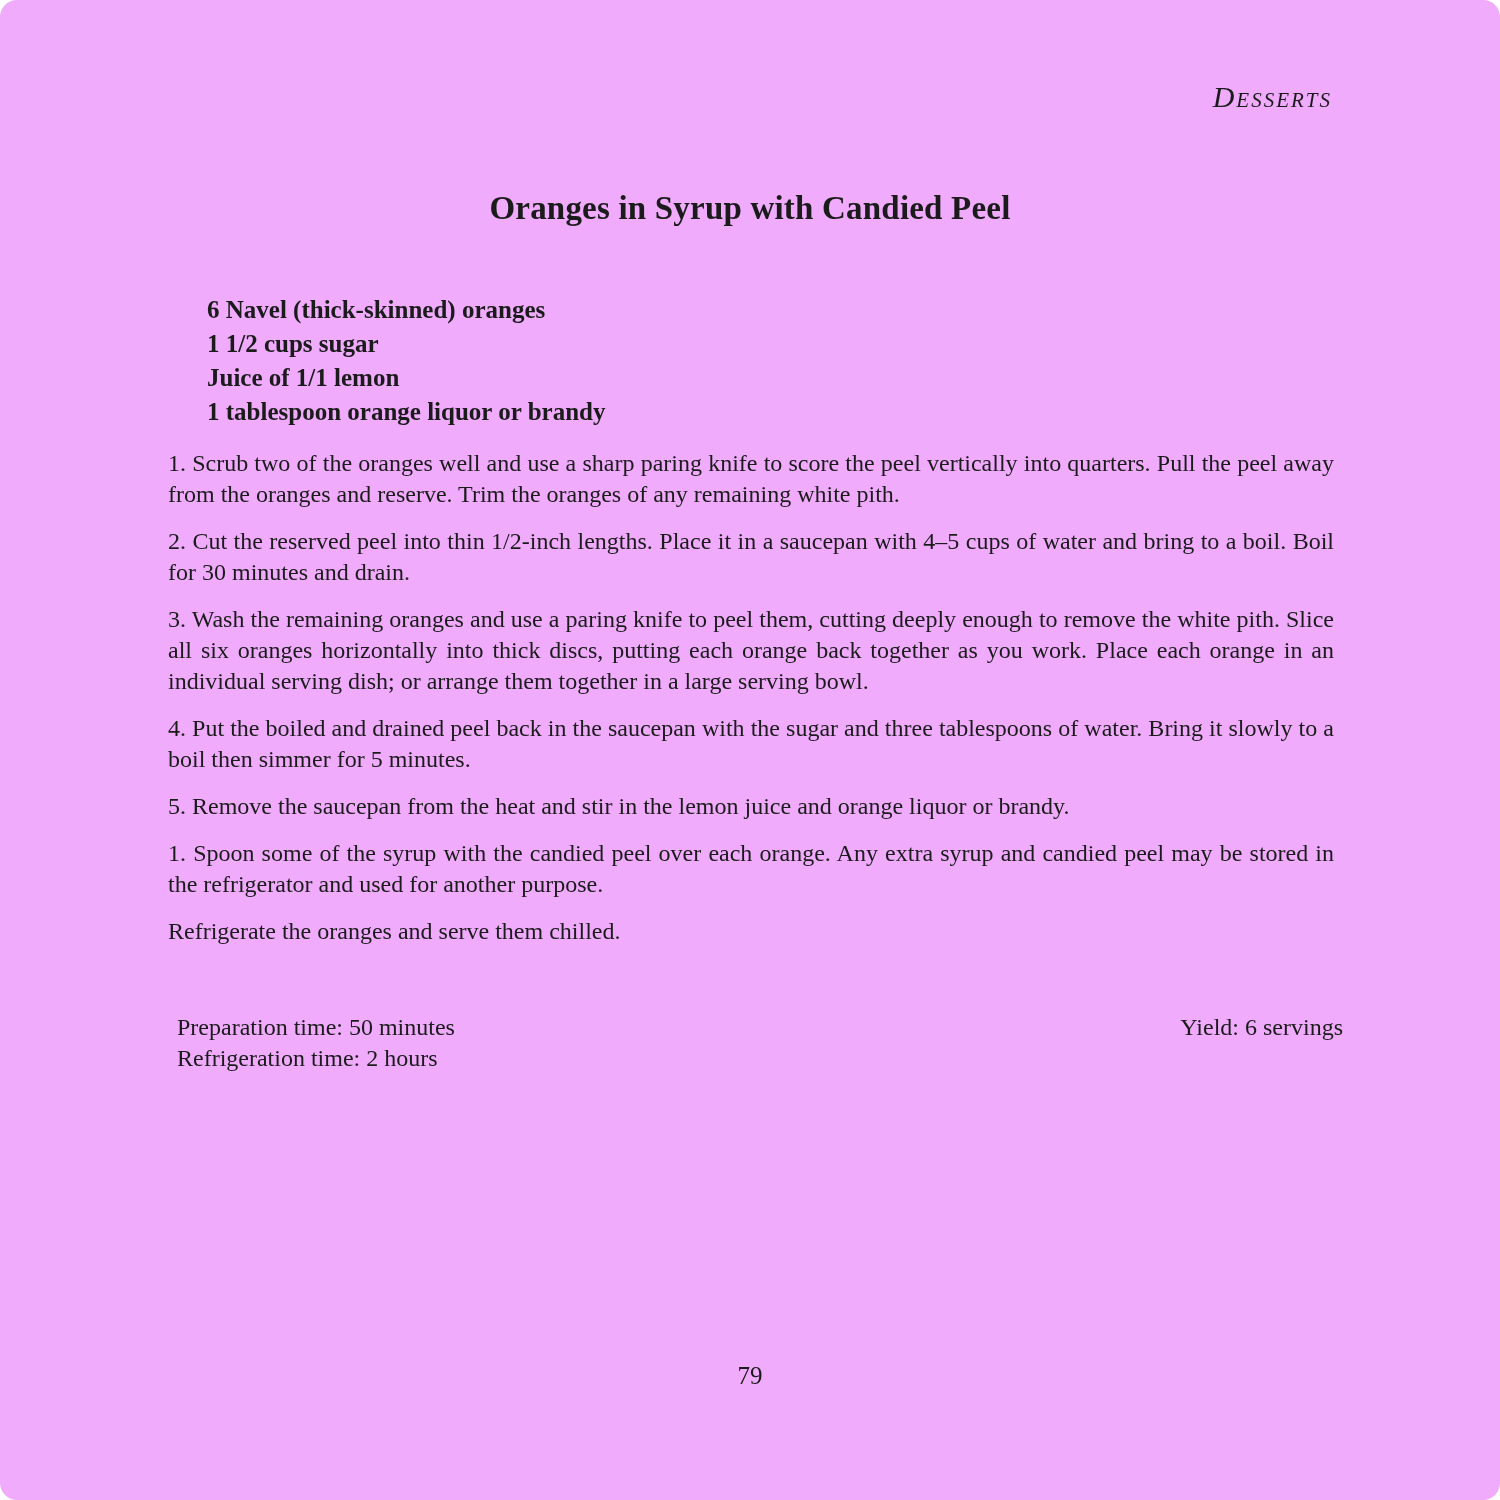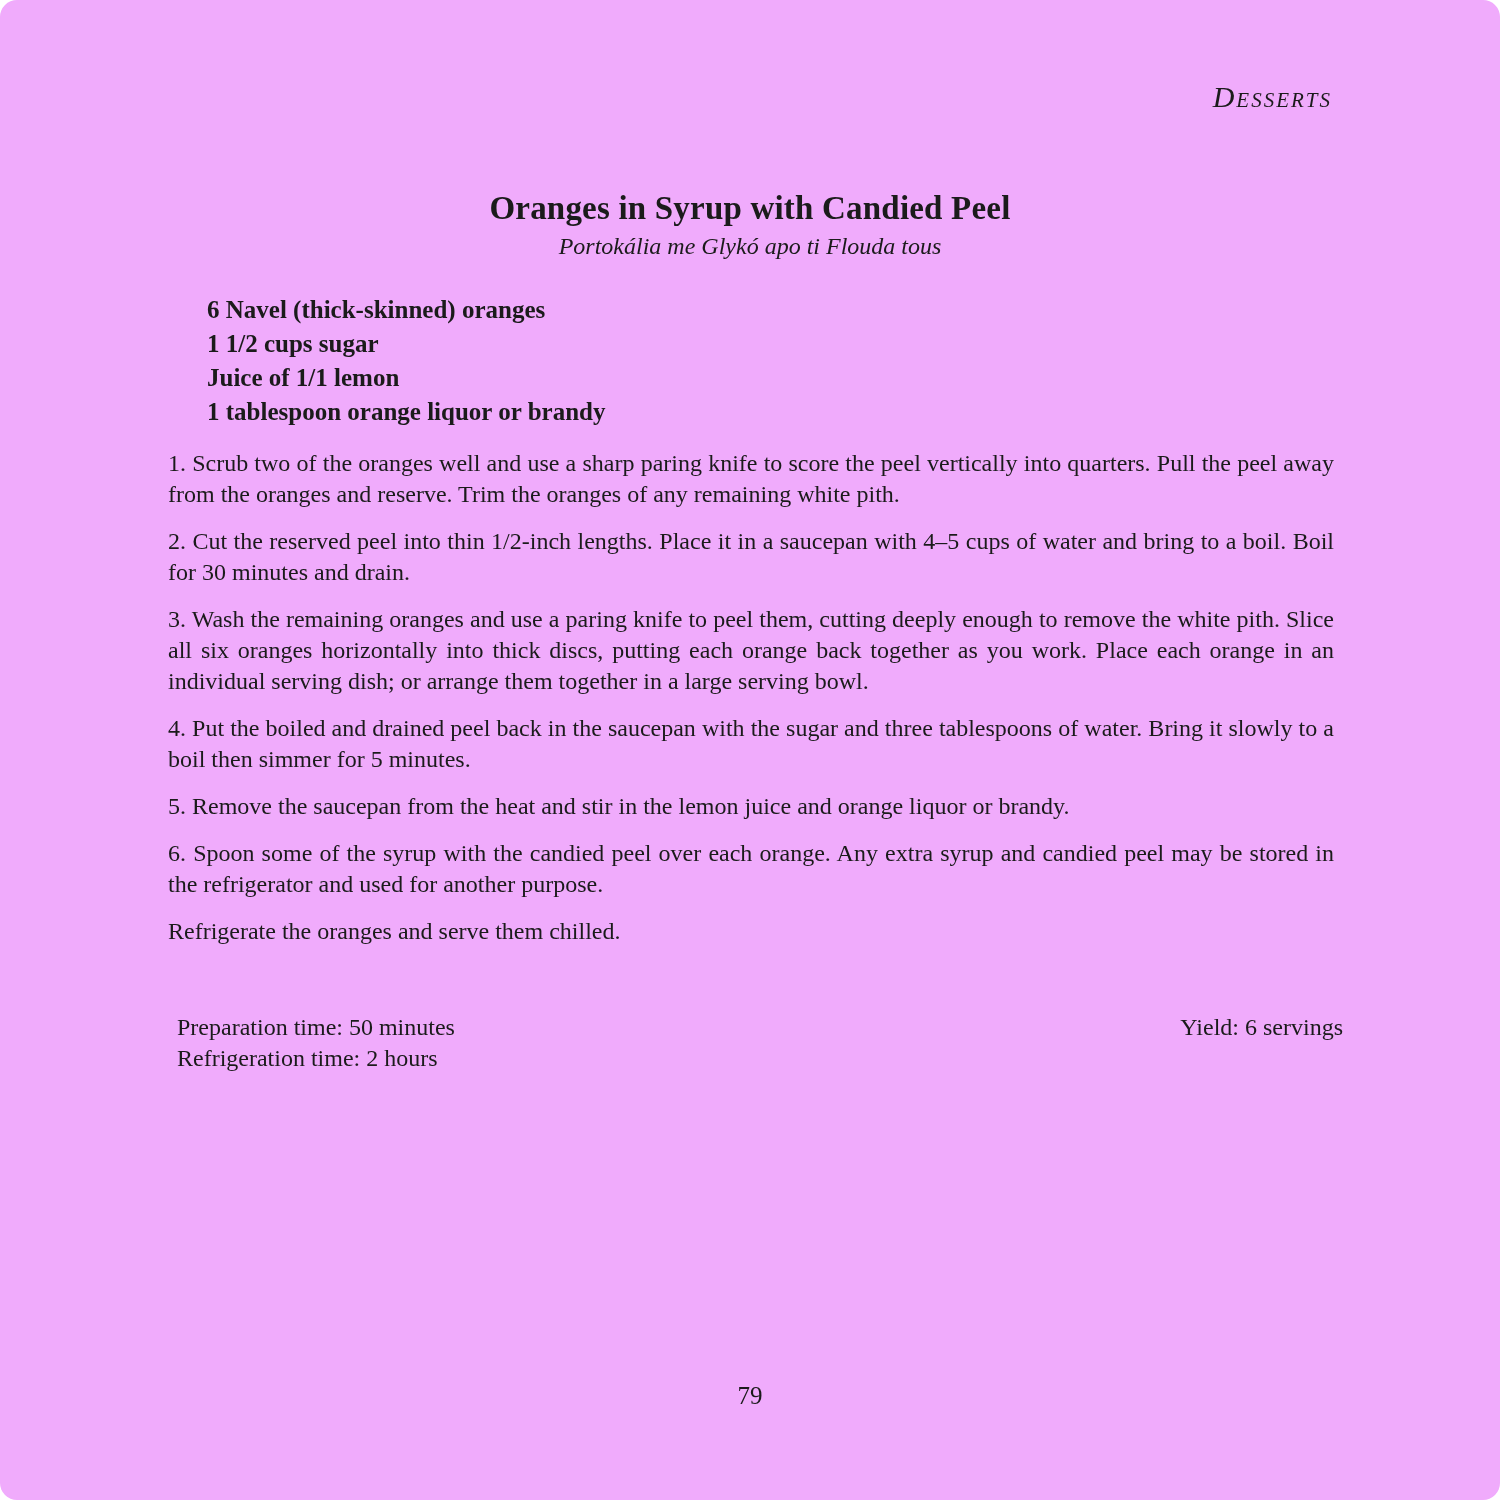--- a/index.html
+++ b/index.html
@@ -81,49 +81,47 @@
   }
   .meta-left { text-align: left; }
   .meta-right { text-align: center; }
   .page-number {
     position: absolute;
     top: 1362px;
     left: 0;
     width: 100%;
     text-align: center;
     font-size: 25px;
-    margin-top: 20px;
   }
 </style>
 </head>
 <body>
 
 <div class="page">
 
   <div class="section-header">Desserts</div>
 
   <div class="title-block">
     <h1 class="recipe-title">Oranges in Syrup with Candied Peel</h1>
-    <div class="recipe-subtitle">Portokália me Glykó apo ti Flouda tous</div>
   </div>
 
   <div class="ingredients">
     <div>6 Navel (thick-skinned) oranges</div>
     <div>1 1/2 cups sugar</div>
     <div>Juice of 1/1 lemon</div>
     <div>1 tablespoon orange liquor or brandy</div>
   </div>
 
   <div class="steps">
     <p>1. Scrub two of the oranges well and use a sharp paring knife to score the peel vertically into quarters. Pull the peel away from the oranges and reserve. Trim the oranges of any remaining white pith.</p>
     <p>2. Cut the reserved peel into thin 1/2-inch lengths. Place it in a saucepan with 4–5 cups of water and bring to a boil. Boil for 30 minutes and drain.</p>
     <p>3. Wash the remaining oranges and use a paring knife to peel them, cutting deeply enough to remove the white pith. Slice all six oranges horizontally into thick discs, putting each orange back together as you work. Place each orange in an individual serving dish; or arrange them together in a large serving bowl.</p>
     <p>4. Put the boiled and drained peel back in the saucepan with the sugar and three tablespoons of water. Bring it slowly to a boil then simmer for 5 minutes.</p>
     <p>5. Remove the saucepan from the heat and stir in the lemon juice and orange liquor or brandy.</p>
-    <p>6. Spoon some of the syrup with the candied peel over each orange. Any extra syrup and candied peel may be stored in the refrigerator and used for another purpose.</p>
+    <p>1. Spoon some of the syrup with the candied peel over each orange. Any extra syrup and candied peel may be stored in the refrigerator and used for another purpose.</p>
     <p>Refrigerate the oranges and serve them chilled.</p>
   </div>
 
   <div class="meta-row">
     <div class="meta-left">
       <div>Preparation time: 50 minutes</div>
       <div>Refrigeration time: 2 hours</div>
     </div>
     <div class="meta-right">
       <div>Yield: 6 servings</div>

